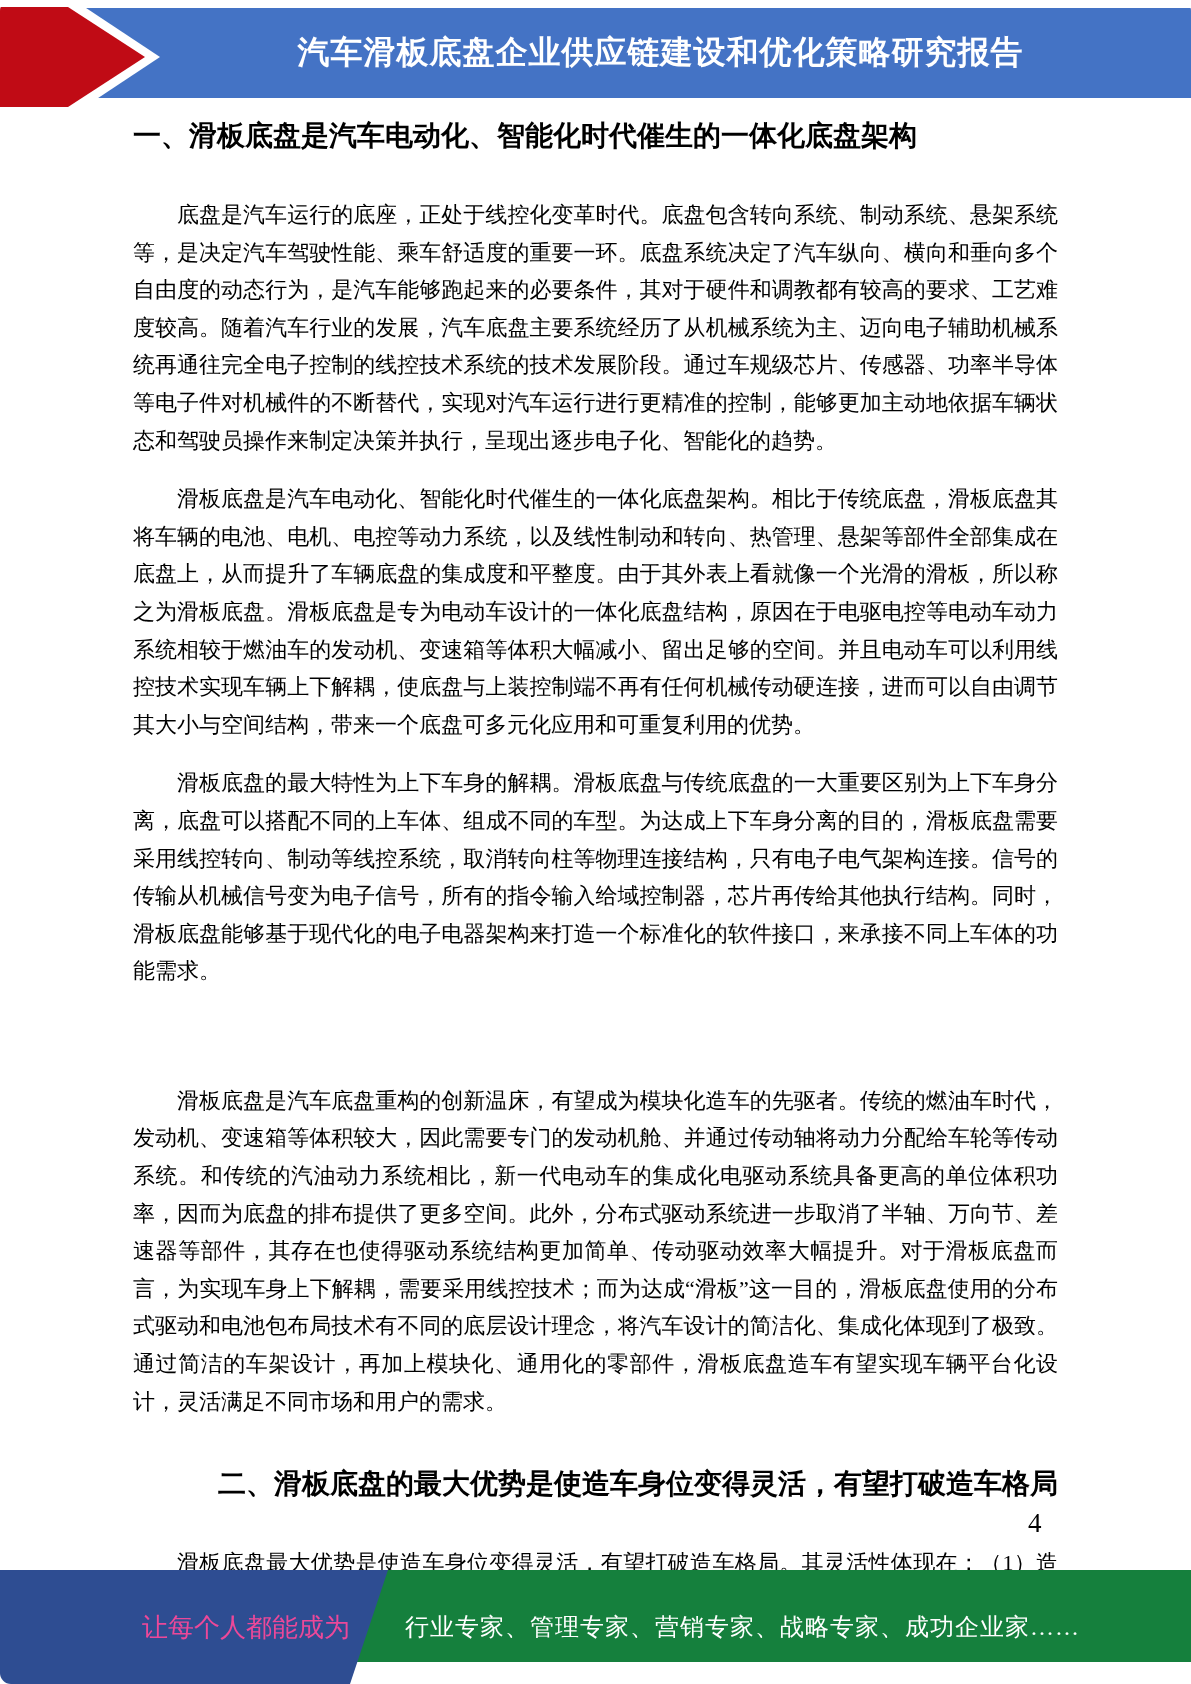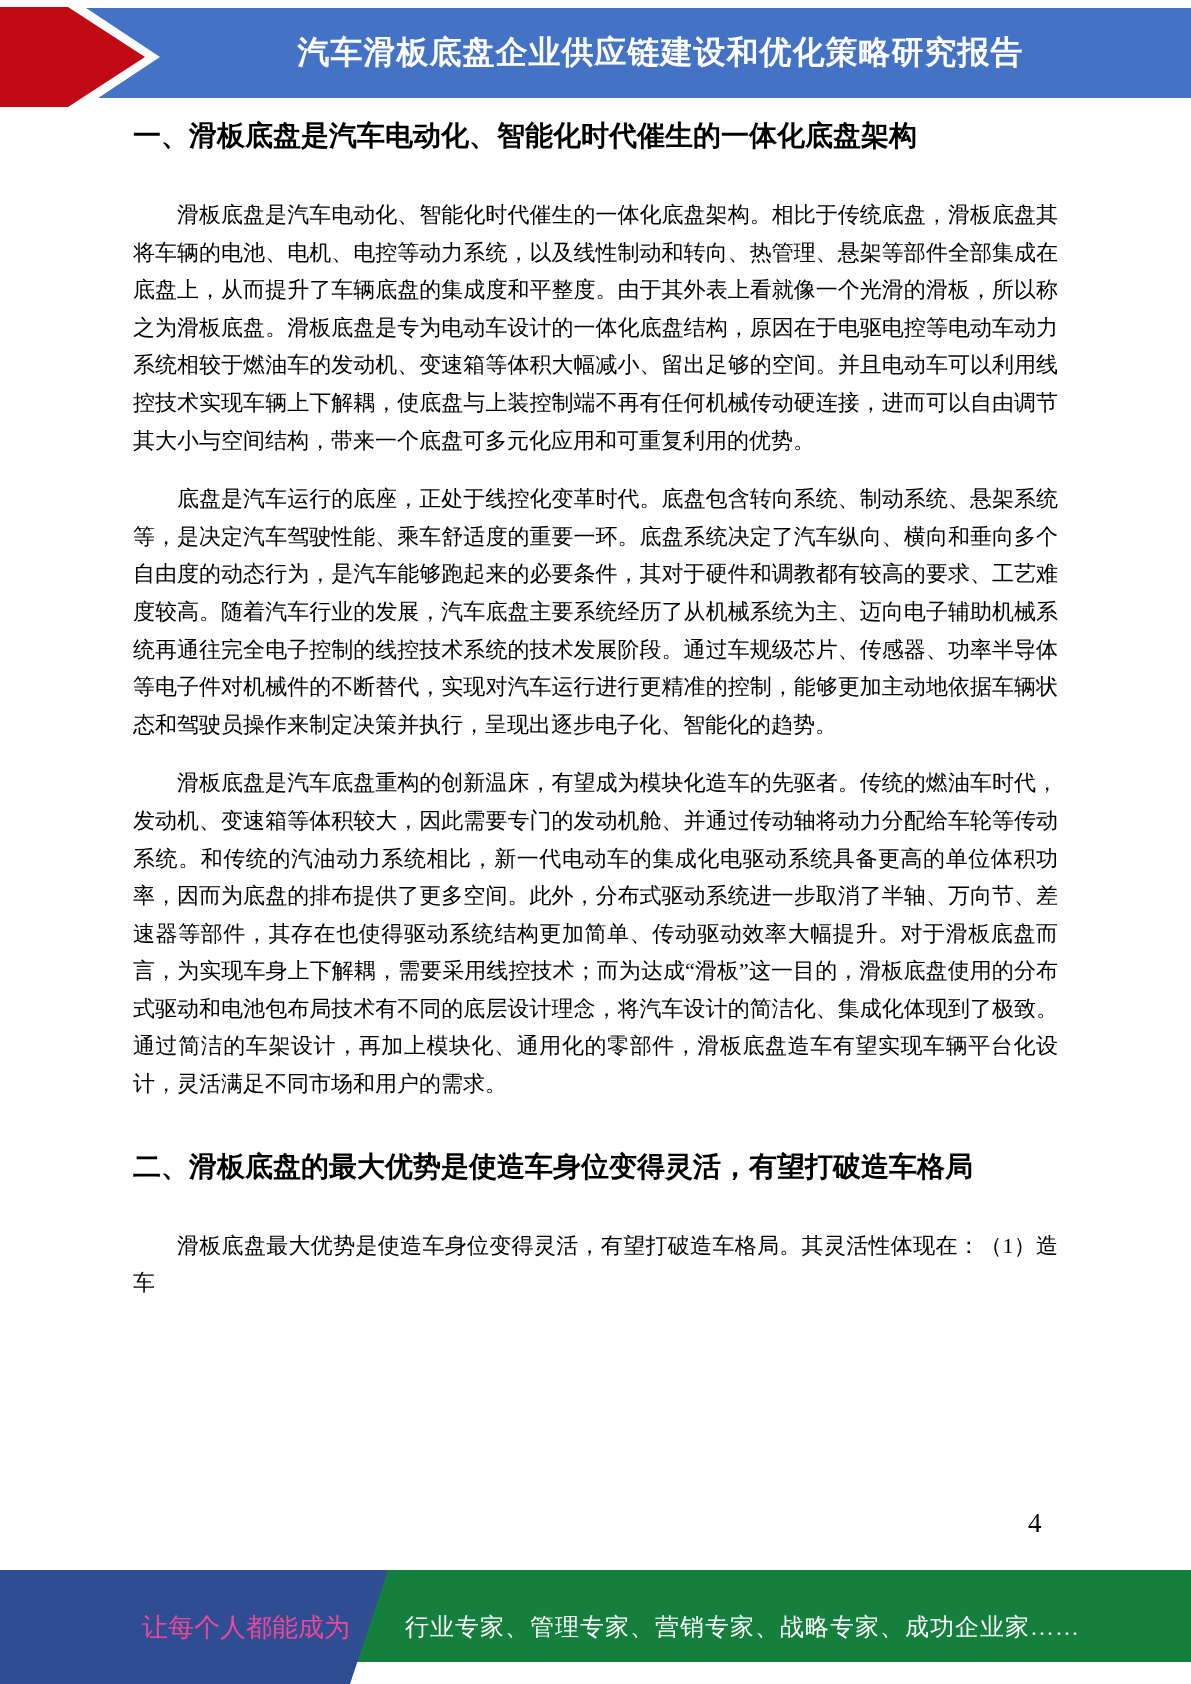--- a/index.html
+++ b/index.html
@@ -3,20 +3,21 @@
 <meta charset="utf-8">
 <style>
   html,body{margin:0;padding:0;background:#ffffff;}
   .page{
     position:relative;
     width:1191px;height:1684px;
     background:#ffffff;
     overflow:hidden;
     font-family:"Liberation Serif",serif;
     color:#000000;
+    border-radius:11px;
   }
 
   
   .banner{
     position:absolute;left:0;top:8px;width:1191px;height:90px;
     background:#4473c5;
   }
   .banner-title{
     position:absolute;left:170px;right:40px;top:0;height:90px;
     display:flex;align-items:center;justify-content:center;
@@ -28,21 +29,21 @@
 
   
   .doc{
     position:absolute;left:133px;top:120px;width:925px;
   }
   .doc h1{
     font-family:Liberation Mono, monospace;
     font-weight:bold;font-size:28px;line-height:36px;
     margin:0 0 40px 0;color:#000;white-space:nowrap;
   }
-  .doc h1.h2{margin-top:48px;margin-bottom:40px;}
+  .doc h1.h2{margin-top:48px;margin-bottom:40px;text-align:right;}
   .doc p{
     font-size:22px;line-height:37.6px;
     text-align:justify;text-indent:2em;
     margin:0 0 21px 0;
   }
   .doc p.gap-large{margin-bottom:92px;}
   .doc p.last{margin-bottom:0;}
 
   
   .page-number{
@@ -87,24 +88,25 @@
   <div class="arrow-wrap">
     <svg width="170" height="114" viewBox="0 0 170 114">
       <polygon points="0,0 74,0 160,57 74,114 0,114" fill="#ffffff"></polygon>
       <polygon points="0,7 68,7 145,57 68,107 0,107" fill="#c00b15"></polygon>
     </svg>
   </div>
 
   <div class="doc">
     <h1>一、滑板底盘是汽车电动化、智能化时代催生的一体化底盘架构</h1>
 
+    <p>底盘是汽车运行的底座，正处于线控化变革时代。底盘包含转向系统、制动系统、悬架系统等，是决定汽车驾驶性能、乘车舒适度的重要一环。底盘系统决定了汽车纵向、横向和垂向多个自由度的动态行为，是汽车能够跑起来的必要条件，其对于硬件和调教都有较高的要求、工艺难度较高。随着汽车行业的发展，汽车底盘主要系统经历了从机械系统为主、迈向电子辅助机械系统再通往完全电子控制的线控技术系统的技术发展阶段。通过车规级芯片、传感器、功率半导体等电子件对机械件的不断替代，实现对汽车运行进行更精准的控制，能够更加主动地依据车辆状态和驾驶员操作来制定决策并执行，呈现出逐步电子化、智能化的趋势。</p>
+
     <p>滑板底盘是汽车电动化、智能化时代催生的一体化底盘架构。相比于传统底盘，滑板底盘其将车辆的电池、电机、电控等动力系统，以及线性制动和转向、热管理、悬架等部件全部集成在底盘上，从而提升了车辆底盘的集成度和平整度。由于其外表上看就像一个光滑的滑板，所以称之为滑板底盘。滑板底盘是专为电动车设计的一体化底盘结构，原因在于电驱电控等电动车动力系统相较于燃油车的发动机、变速箱等体积大幅减小、留出足够的空间。并且电动车可以利用线控技术实现车辆上下解耦，使底盘与上装控制端不再有任何机械传动硬连接，进而可以自由调节其大小与空间结构，带来一个底盘可多元化应用和可重复利用的优势。</p>
 
-    <p>底盘是汽车运行的底座，正处于线控化变革时代。底盘包含转向系统、制动系统、悬架系统等，是决定汽车驾驶性能、乘车舒适度的重要一环。底盘系统决定了汽车纵向、横向和垂向多个自由度的动态行为，是汽车能够跑起来的必要条件，其对于硬件和调教都有较高的要求、工艺难度较高。随着汽车行业的发展，汽车底盘主要系统经历了从机械系统为主、迈向电子辅助机械系统再通往完全电子控制的线控技术系统的技术发展阶段。通过车规级芯片、传感器、功率半导体等电子件对机械件的不断替代，实现对汽车运行进行更精准的控制，能够更加主动地依据车辆状态和驾驶员操作来制定决策并执行，呈现出逐步电子化、智能化的趋势。</p>
-
+    <p class="gap-large">滑板底盘的最大特性为上下车身的解耦。滑板底盘与传统底盘的一大重要区别为上下车身分离，底盘可以搭配不同的上车体、组成不同的车型。为达成上下车身分离的目的，滑板底盘需要采用线控转向、制动等线控系统，取消转向柱等物理连接结构，只有电子电气架构连接。信号的传输从机械信号变为电子信号，所有的指令输入给域控制器，芯片再传给其他执行结构。同时，滑板底盘能够基于现代化的电子电器架构来打造一个标准化的软件接口，来承接不同上车体的功能需求。</p>
 
     <p>滑板底盘是汽车底盘重构的创新温床，有望成为模块化造车的先驱者。传统的燃油车时代，发动机、变速箱等体积较大，因此需要专门的发动机舱、并通过传动轴将动力分配给车轮等传动系统。和传统的汽油动力系统相比，新一代电动车的集成化电驱动系统具备更高的单位体积功率，因而为底盘的排布提供了更多空间。此外，分布式驱动系统进一步取消了半轴、万向节、差速器等部件，其存在也使得驱动系统结构更加简单、传动驱动效率大幅提升。对于滑板底盘而言，为实现车身上下解耦，需要采用线控技术；而为达成“滑板”这一目的，滑板底盘使用的分布式驱动和电池包布局技术有不同的底层设计理念，将汽车设计的简洁化、集成化体现到了极致。通过简洁的车架设计，再加上模块化、通用化的零部件，滑板底盘造车有望实现车辆平台化设计，灵活满足不同市场和用户的需求。</p>
 
     <h1 class="h2">二、滑板底盘的最大优势是使造车身位变得灵活，有望打破造车格局</h1>
 
     <p class="last">滑板底盘最大优势是使造车身位变得灵活，有望打破造车格局。其灵活性体现在：（1）造车</p>
   </div>
 
   <div class="page-number">4</div>
 

